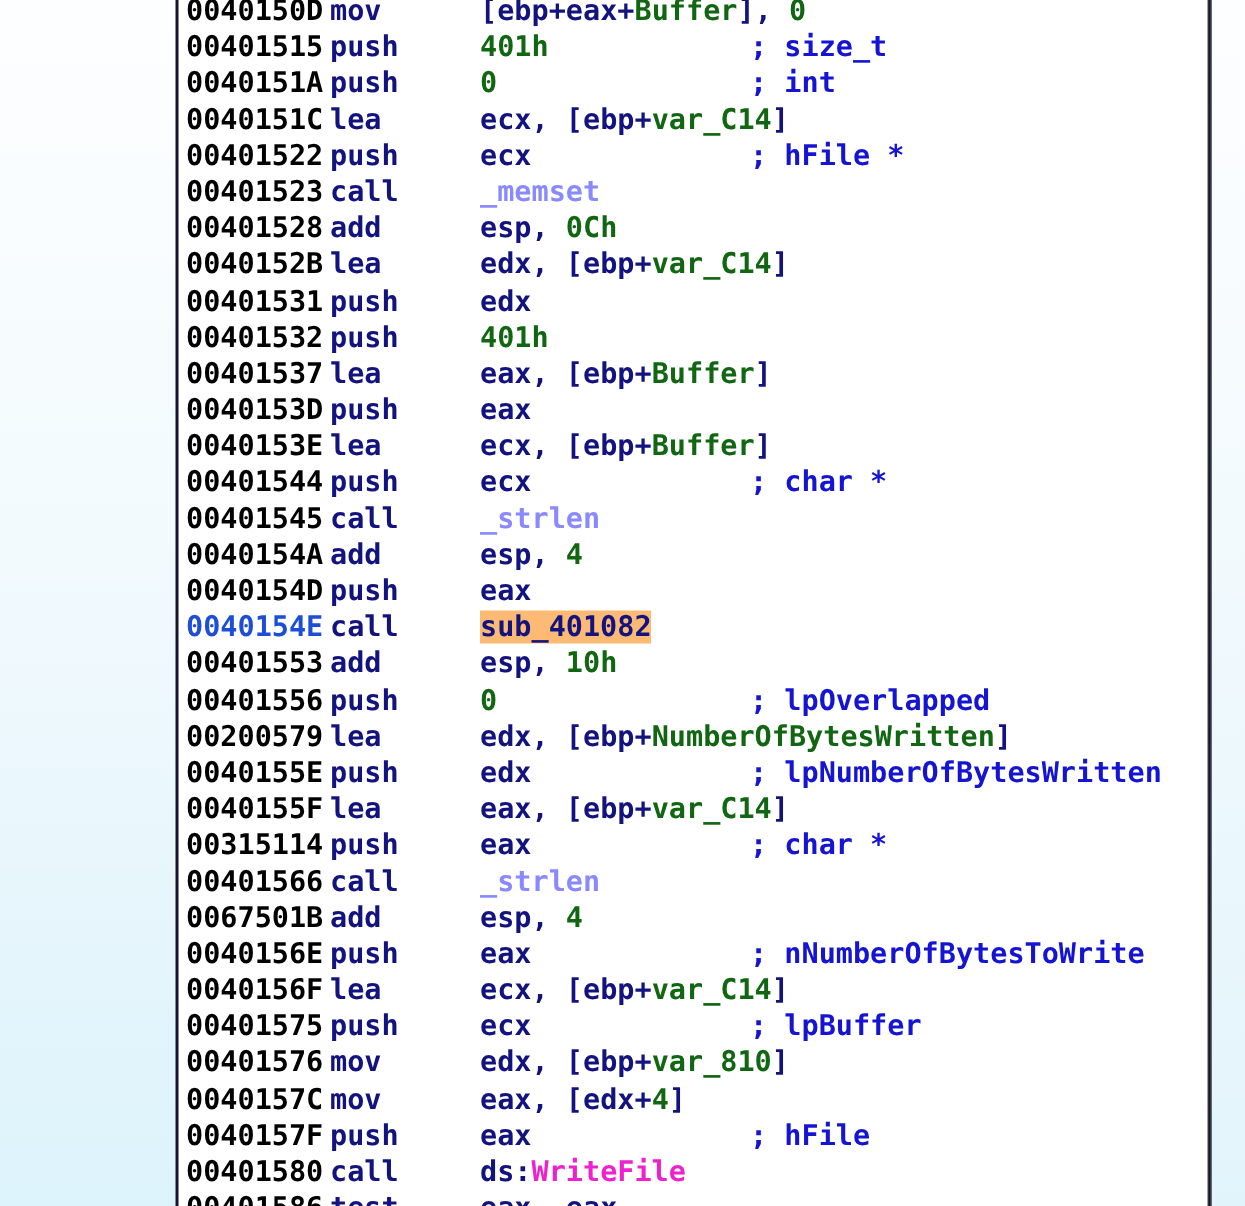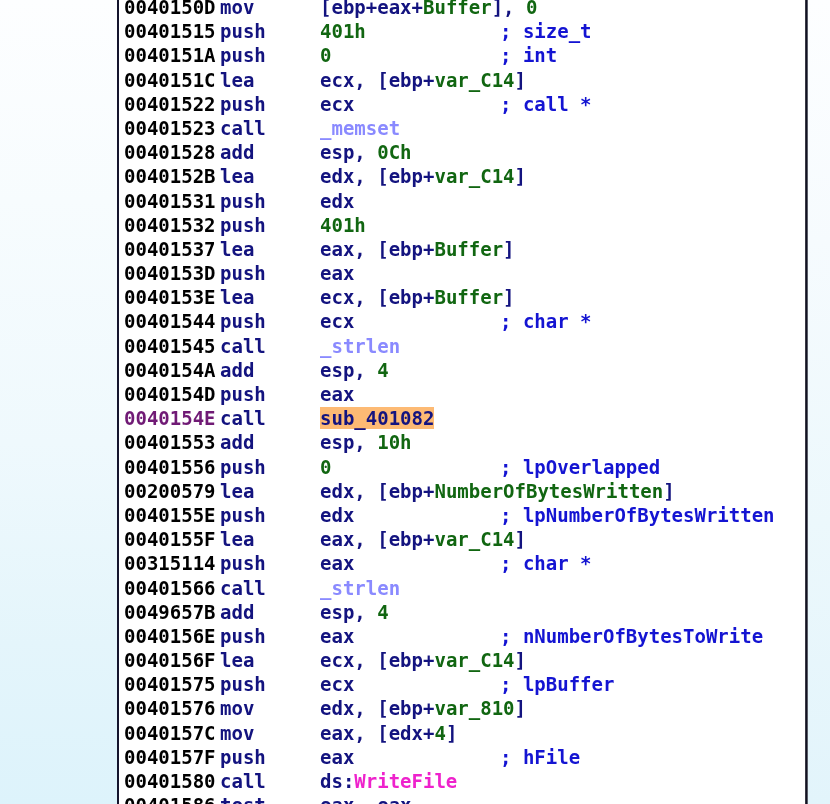--- a/index.html
+++ b/index.html
@@ -73,21 +73,21 @@
     font-size: 19px;
     font-weight: bold;
     letter-spacing: 0px;
   }
 
   .addr {
     position: absolute;
     left: 4px;
     color: #000000;
   }
-  .row.current .addr { color: #701a75; }
+  .row.current .addr { color: #1d4ed8; }
 
   .mnem {
     position: absolute;
     left: 100px;
     color: #13137f;
   }
 
   .ops {
     position: absolute;
     left: 200px;
@@ -115,42 +115,42 @@
 <div id="app">
 
   <div class="left-panel"></div>
   <div class="left-divider"></div>
 
   <div class="listing">
       <div class="row" style="margin-top:-5px;"><span class="addr">0040150D</span><span class="mnem">mov</span><span class="ops"><span class="t-punct">[</span><span class="t-reg">ebp</span><span class="t-punct">+</span><span class="t-reg">eax</span><span class="t-punct">+</span><span class="t-var">Buffer</span><span class="t-punct">], </span><span class="t-num">0</span></span></div>
       <div class="row"><span class="addr">00401515</span><span class="mnem">push</span><span class="ops"><span class="t-num">401h</span></span><span class="cmt">; size_t</span></div>
       <div class="row"><span class="addr">0040151A</span><span class="mnem">push</span><span class="ops"><span class="t-num">0</span></span><span class="cmt">; int</span></div>
       <div class="row"><span class="addr">0040151C</span><span class="mnem">lea</span><span class="ops"><span class="t-reg">ecx</span><span class="t-punct">, [</span><span class="t-reg">ebp</span><span class="t-punct">+</span><span class="t-var">var_C14</span><span class="t-punct">]</span></span></div>
-      <div class="row"><span class="addr">00401522</span><span class="mnem">push</span><span class="ops"><span class="t-reg">ecx</span></span><span class="cmt">; call *</span></div>
+      <div class="row"><span class="addr">00401522</span><span class="mnem">push</span><span class="ops"><span class="t-reg">ecx</span></span><span class="cmt">; hFile *</span></div>
       <div class="row"><span class="addr">00401523</span><span class="mnem">call</span><span class="ops"><span class="t-lib">_memset</span></span></div>
       <div class="row"><span class="addr">00401528</span><span class="mnem">add</span><span class="ops"><span class="t-reg">esp</span><span class="t-punct">, </span><span class="t-num">0Ch</span></span></div>
       <div class="row"><span class="addr">0040152B</span><span class="mnem">lea</span><span class="ops"><span class="t-reg">edx</span><span class="t-punct">, [</span><span class="t-reg">ebp</span><span class="t-punct">+</span><span class="t-var">var_C14</span><span class="t-punct">]</span></span></div>
       <div class="row"><span class="addr">00401531</span><span class="mnem">push</span><span class="ops"><span class="t-reg">edx</span></span></div>
       <div class="row"><span class="addr">00401532</span><span class="mnem">push</span><span class="ops"><span class="t-num">401h</span></span></div>
       <div class="row"><span class="addr">00401537</span><span class="mnem">lea</span><span class="ops"><span class="t-reg">eax</span><span class="t-punct">, [</span><span class="t-reg">ebp</span><span class="t-punct">+</span><span class="t-var">Buffer</span><span class="t-punct">]</span></span></div>
       <div class="row"><span class="addr">0040153D</span><span class="mnem">push</span><span class="ops"><span class="t-reg">eax</span></span></div>
       <div class="row"><span class="addr">0040153E</span><span class="mnem">lea</span><span class="ops"><span class="t-reg">ecx</span><span class="t-punct">, [</span><span class="t-reg">ebp</span><span class="t-punct">+</span><span class="t-var">Buffer</span><span class="t-punct">]</span></span></div>
       <div class="row"><span class="addr">00401544</span><span class="mnem">push</span><span class="ops"><span class="t-reg">ecx</span></span><span class="cmt">; char *</span></div>
       <div class="row"><span class="addr">00401545</span><span class="mnem">call</span><span class="ops"><span class="t-lib">_strlen</span></span></div>
       <div class="row"><span class="addr">0040154A</span><span class="mnem">add</span><span class="ops"><span class="t-reg">esp</span><span class="t-punct">, </span><span class="t-num">4</span></span></div>
       <div class="row"><span class="addr">0040154D</span><span class="mnem">push</span><span class="ops"><span class="t-reg">eax</span></span></div>
       <div class="row current"><span class="addr">0040154E</span><span class="mnem">call</span><span class="ops"><span class="hl">sub_401082</span></span></div>
       <div class="row"><span class="addr">00401553</span><span class="mnem">add</span><span class="ops"><span class="t-reg">esp</span><span class="t-punct">, </span><span class="t-num">10h</span></span></div>
       <div class="row"><span class="addr">00401556</span><span class="mnem">push</span><span class="ops"><span class="t-num">0</span></span><span class="cmt">; lpOverlapped</span></div>
       <div class="row"><span class="addr">00200579</span><span class="mnem">lea</span><span class="ops"><span class="t-reg">edx</span><span class="t-punct">, [</span><span class="t-reg">ebp</span><span class="t-punct">+</span><span class="t-var">NumberOfBytesWritten</span><span class="t-punct">]</span></span></div>
       <div class="row"><span class="addr">0040155E</span><span class="mnem">push</span><span class="ops"><span class="t-reg">edx</span></span><span class="cmt">; lpNumberOfBytesWritten</span></div>
       <div class="row"><span class="addr">0040155F</span><span class="mnem">lea</span><span class="ops"><span class="t-reg">eax</span><span class="t-punct">, [</span><span class="t-reg">ebp</span><span class="t-punct">+</span><span class="t-var">var_C14</span><span class="t-punct">]</span></span></div>
       <div class="row"><span class="addr">00315114</span><span class="mnem">push</span><span class="ops"><span class="t-reg">eax</span></span><span class="cmt">; char *</span></div>
       <div class="row"><span class="addr">00401566</span><span class="mnem">call</span><span class="ops"><span class="t-lib">_strlen</span></span></div>
-      <div class="row"><span class="addr">0049657B</span><span class="mnem">add</span><span class="ops"><span class="t-reg">esp</span><span class="t-punct">, </span><span class="t-num">4</span></span></div>
+      <div class="row"><span class="addr">0067501B</span><span class="mnem">add</span><span class="ops"><span class="t-reg">esp</span><span class="t-punct">, </span><span class="t-num">4</span></span></div>
       <div class="row"><span class="addr">0040156E</span><span class="mnem">push</span><span class="ops"><span class="t-reg">eax</span></span><span class="cmt">; nNumberOfBytesToWrite</span></div>
       <div class="row"><span class="addr">0040156F</span><span class="mnem">lea</span><span class="ops"><span class="t-reg">ecx</span><span class="t-punct">, [</span><span class="t-reg">ebp</span><span class="t-punct">+</span><span class="t-var">var_C14</span><span class="t-punct">]</span></span></div>
       <div class="row"><span class="addr">00401575</span><span class="mnem">push</span><span class="ops"><span class="t-reg">ecx</span></span><span class="cmt">; lpBuffer</span></div>
       <div class="row"><span class="addr">00401576</span><span class="mnem">mov</span><span class="ops"><span class="t-reg">edx</span><span class="t-punct">, [</span><span class="t-reg">ebp</span><span class="t-punct">+</span><span class="t-var">var_810</span><span class="t-punct">]</span></span></div>
       <div class="row"><span class="addr">0040157C</span><span class="mnem">mov</span><span class="ops"><span class="t-reg">eax</span><span class="t-punct">, [</span><span class="t-reg">edx</span><span class="t-punct">+</span><span class="t-num">4</span><span class="t-punct">]</span></span></div>
       <div class="row"><span class="addr">0040157F</span><span class="mnem">push</span><span class="ops"><span class="t-reg">eax</span></span><span class="cmt">; hFile</span></div>
       <div class="row"><span class="addr">00401580</span><span class="mnem">call</span><span class="ops"><span class="t-punct">ds:</span><span class="t-api">WriteFile</span></span></div>
       <div class="row"><span class="addr">00401586</span><span class="mnem">test</span><span class="ops"><span class="t-reg">eax</span><span class="t-punct">, </span><span class="t-reg">eax</span></span></div>
     </div>
 

